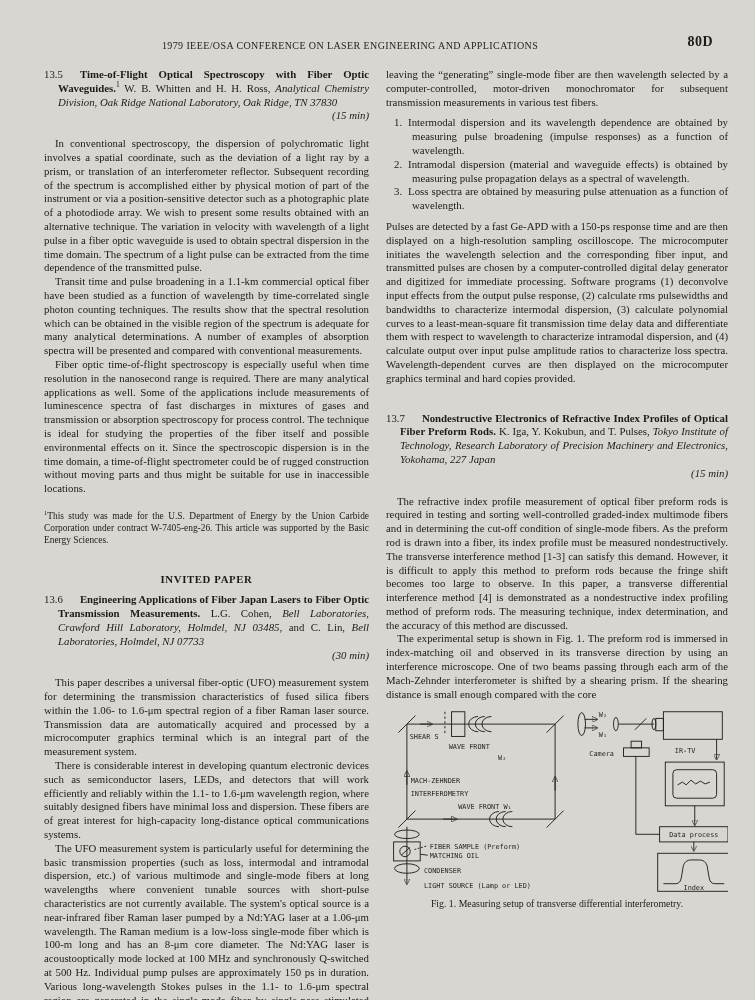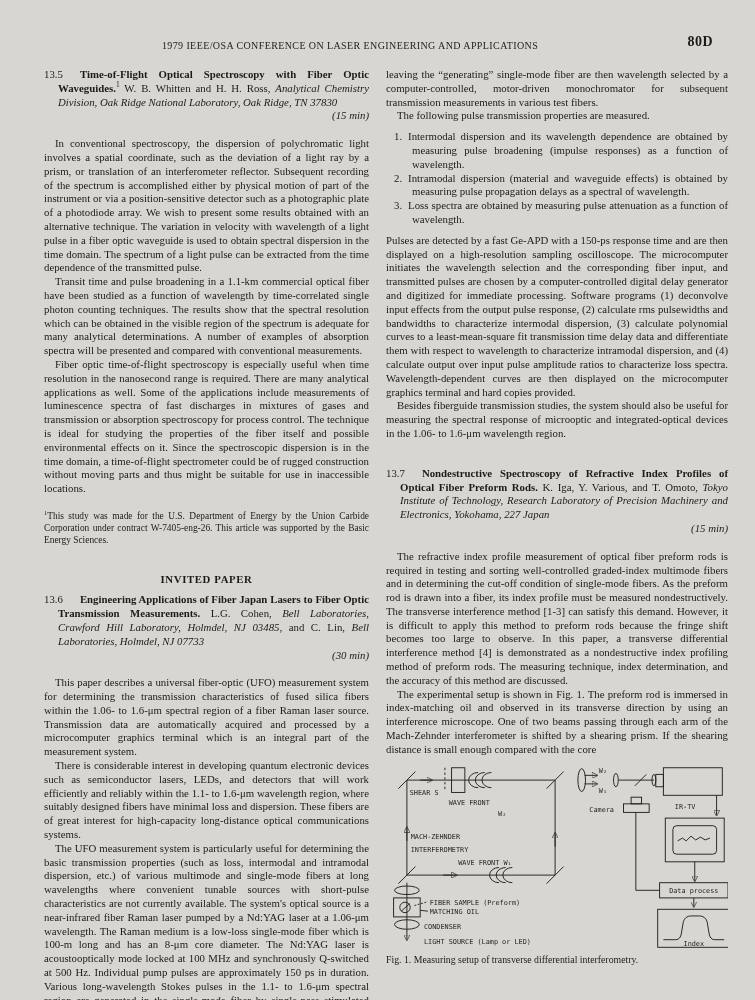--- a/index.html
+++ b/index.html
@@ -55,21 +55,21 @@
   .invited{
     text-align:center;font-weight:bold;font-size:10.8px;
     letter-spacing:.6px;margin:0;
   }
   .oli{padding-left:26px;text-indent:-18px;}
   .oli .oli-num{padding-right:6px;}
   
   .figure{margin-top:6px;}
   .figure svg{display:block;width:342px;height:auto;}
   .figcap{
-    font-size:9.8px;margin:2px 0 0 12px;text-align:left;text-indent:0;
+    font-size:9.8px;margin:2px 0 0 12px;text-align:center;text-indent:0;
   }
   svg text{
     font-family:"DejaVu Sans Mono", monospace;
     font-size:7.2px;fill:#201f1c;
   }
   svg line, svg path, svg rect, svg ellipse, svg polyline, svg circle{
     stroke:#23221e;fill:none;stroke-width:1;
   }
 </style>
 </head>
@@ -101,33 +101,31 @@
       </p>
       <p class="dur">(30 min)</p>
       <div class="gap-m"></div>
       <p class="indent">This paper describes a universal fiber-optic (UFO) measurement system for determining the transmission characteristics of fused silica fibers within the 1.06- to 1.6-μm spectral region of a fiber Raman laser source. Transmission data are automatically acquired and processed by a microcomputer graphics terminal which is an integral part of the measurement system.</p>
       <p class="indent">There is considerable interest in developing quantum electronic devices such as semiconductor lasers, LEDs, and detectors that will work efficiently and reliably within the 1.1- to 1.6-μm wavelength region, where suitably designed fibers have minimal loss and dispersion. These fibers are of great interest for high-capacity long-distance optical communications systems.</p>
       <p class="indent">The UFO measurement system is particularly useful for determining the basic transmission properties (such as loss, intermodal and intramodal dispersion, etc.) of various multimode and single-mode fibers at long wavelengths where convenient tunable sources with short-pulse characteristics are not currently available. The system's optical source is a near-infrared fiber Raman laser pumped by a Nd:YAG laser at a 1.06-μm wavelength. The Raman medium is a low-loss single-mode fiber which is 100-m long and has an 8-μm core diameter. The Nd:YAG laser is acoustooptically mode locked at 100 MHz and synchronously Q-switched at 500 Hz. Individual pump pulses are approximately 150 ps in duration. Various long-wavelength Stokes pulses in the 1.1- to 1.6-μm spectral region are generated in the single-mode fiber by single-pass stimulated Raman scattering when pump pulses of sufficiently high-peak power are coupled into the fiber. The multiwavelength Stokes pulses</p>
     </div>
 
     <div class="col">
       <p>leaving the “generating” single-mode fiber are then wavelength selected by a computer-controlled, motor-driven monochromator for subsequent transmission measurements in various test fibers.</p>
-      <p class="indent">The following pulse transmission properties are measured.</p>
       <div class="gap-s"></div>
       <div>
         <p class="oli"><span class="oli-num">1.</span><span>Intermodal dispersion and its wavelength dependence are obtained by measuring pulse broadening (impulse responses) as a function of wavelength.</span></p>
         <p class="oli"><span class="oli-num">2.</span><span>Intramodal dispersion (material and waveguide effects) is obtained by measuring pulse propagation delays as a spectral of wavelength.</span></p>
         <p class="oli"><span class="oli-num">3.</span><span>Loss spectra are obtained by measuring pulse attenuation as a function of wavelength.</span></p>
       </div>
       <div class="gap-s"></div>
       <p>Pulses are detected by a fast Ge-APD with a 150-ps response time and are then displayed on a high-resolution sampling oscilloscope. The microcomputer initiates the wavelength selection and the corresponding fiber input, and transmitted pulses are chosen by a computer-controlled digital delay generator and digitized for immediate processing. Software programs (1) deconvolve input effects from the output pulse response, (2) calculate rms pulsewidths and bandwidths to characterize intermodal dispersion, (3) calculate polynomial curves to a least-mean-square fit transmission time delay data and differentiate them with respect to wavelength to characterize intramodal dispersion, and (4) calculate output over input pulse amplitude ratios to characterize loss spectra. Wavelength-dependent curves are then displayed on the microcomputer graphics terminal and hard copies provided.</p>
-      <p class="indent">Besides fiberguide transmission studies, the system should also be useful for measuring the spectral response of microoptic and integrated-optical devices in the 1.06- to 1.6-μm wavelength region.</p>
       <div class="gap-l"></div>
       <p class="sec">
-        <span class="num">13.7</span><b>Nondestructive Spectroscopy of Refractive Index Profiles of Optical Fiber Preform Rods.</b><span> K. Iga, Y. Various, and T. Omoto, </span><i>Tokyo Institute of Technology, Research Laboratory of Precision Machinery and Electronics, Yokohama, 227 Japan</i>
+        <span class="num">13.7</span><b>Nondestructive Electronics of Refractive Index Profiles of Optical Fiber Preform Rods.</b><span> K. Iga, Y. Kokubun, and T. Pulses, </span><i>Tokyo Institute of Technology, Research Laboratory of Precision Machinery and Electronics, Yokohama, 227 Japan</i>
       </p>
       <p class="dur">(15 min)</p>
       <div class="gap-m"></div>
       <p class="indent">The refractive index profile measurement of optical fiber preform rods is required in testing and sorting well-controlled graded-index multimode fibers and in determining the cut-off condition of single-mode fibers. As the preform rod is drawn into a fiber, its index profile must be measured nondestructively. The transverse interference method [1-3] can satisfy this demand. However, it is difficult to apply this method to preform rods because the fringe shift becomes too large to observe. In this paper, a transverse differential interference method [4] is demonstrated as a nondestructive index profiling method of preform rods. The measuring technique, index determination, and the accuracy of this method are discussed.</p>
       <p class="indent">The experimental setup is shown in Fig. 1. The preform rod is immersed in index-matching oil and observed in its transverse direction by using an interference microscope. One of two beams passing through each arm of the Mach-Zehnder interferometer is shifted by a shearing prism. If the shearing distance is small enough compared with the core</p>
 
       <div class="figure">
         <svg viewBox="0 0 360 200">
           <defs>
             <marker id="ar" viewBox="0 0 10 10" refX="8" refY="5" markerWidth="6.5" markerHeight="6.5" orient="auto-start-reverse">

